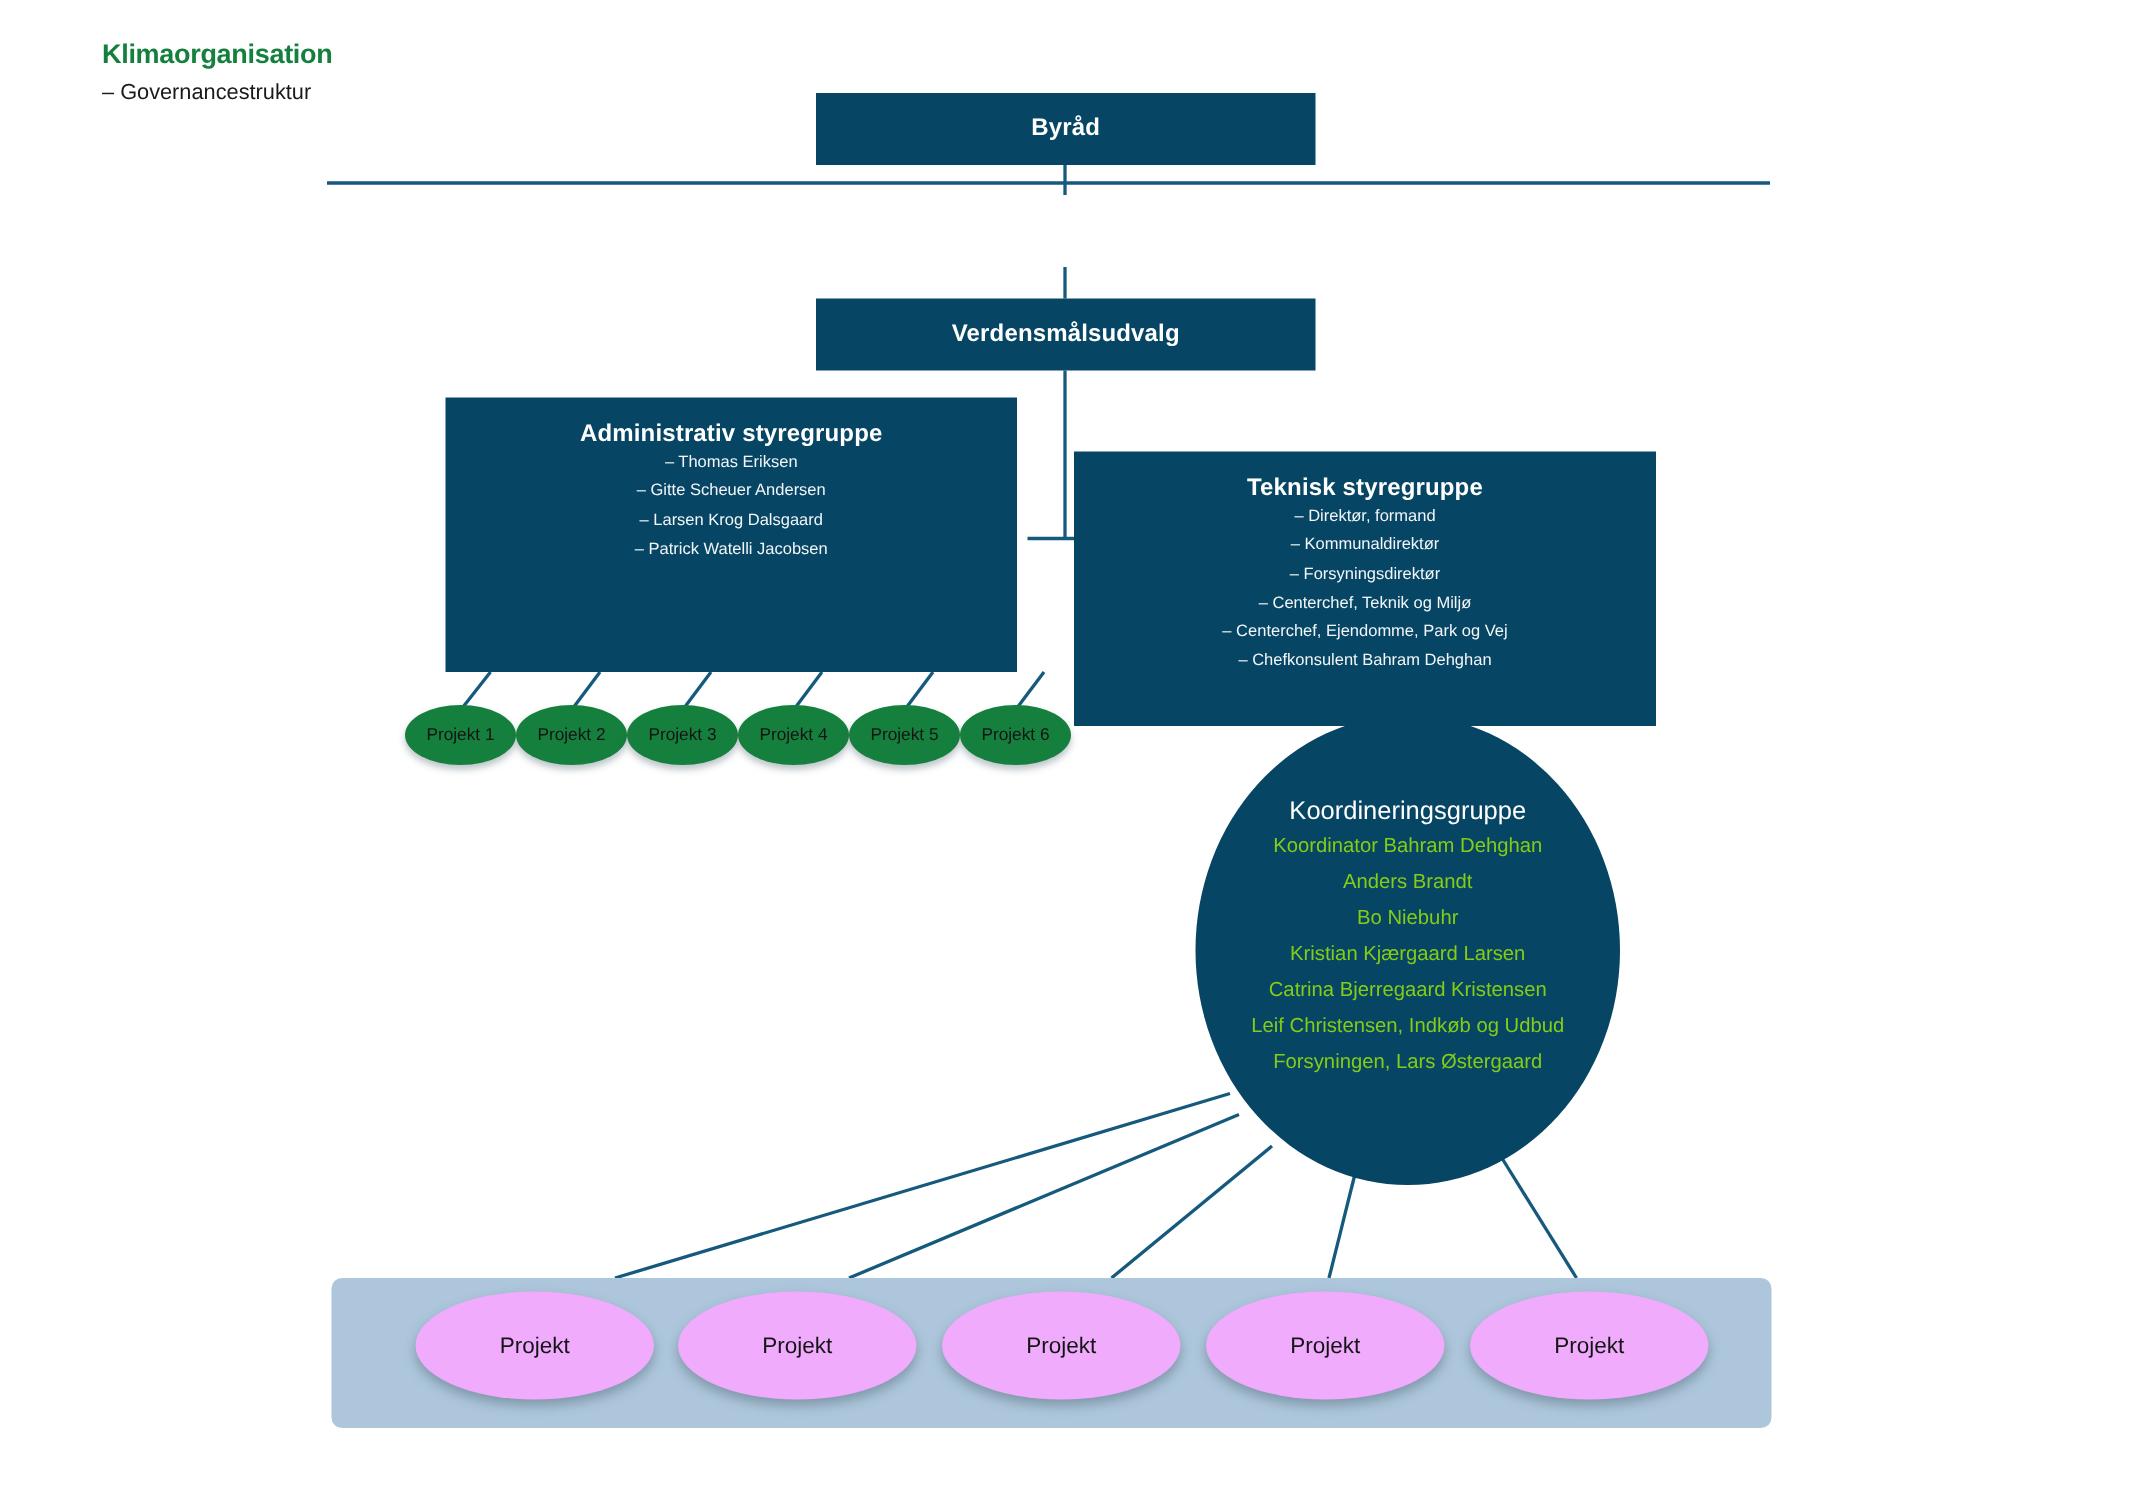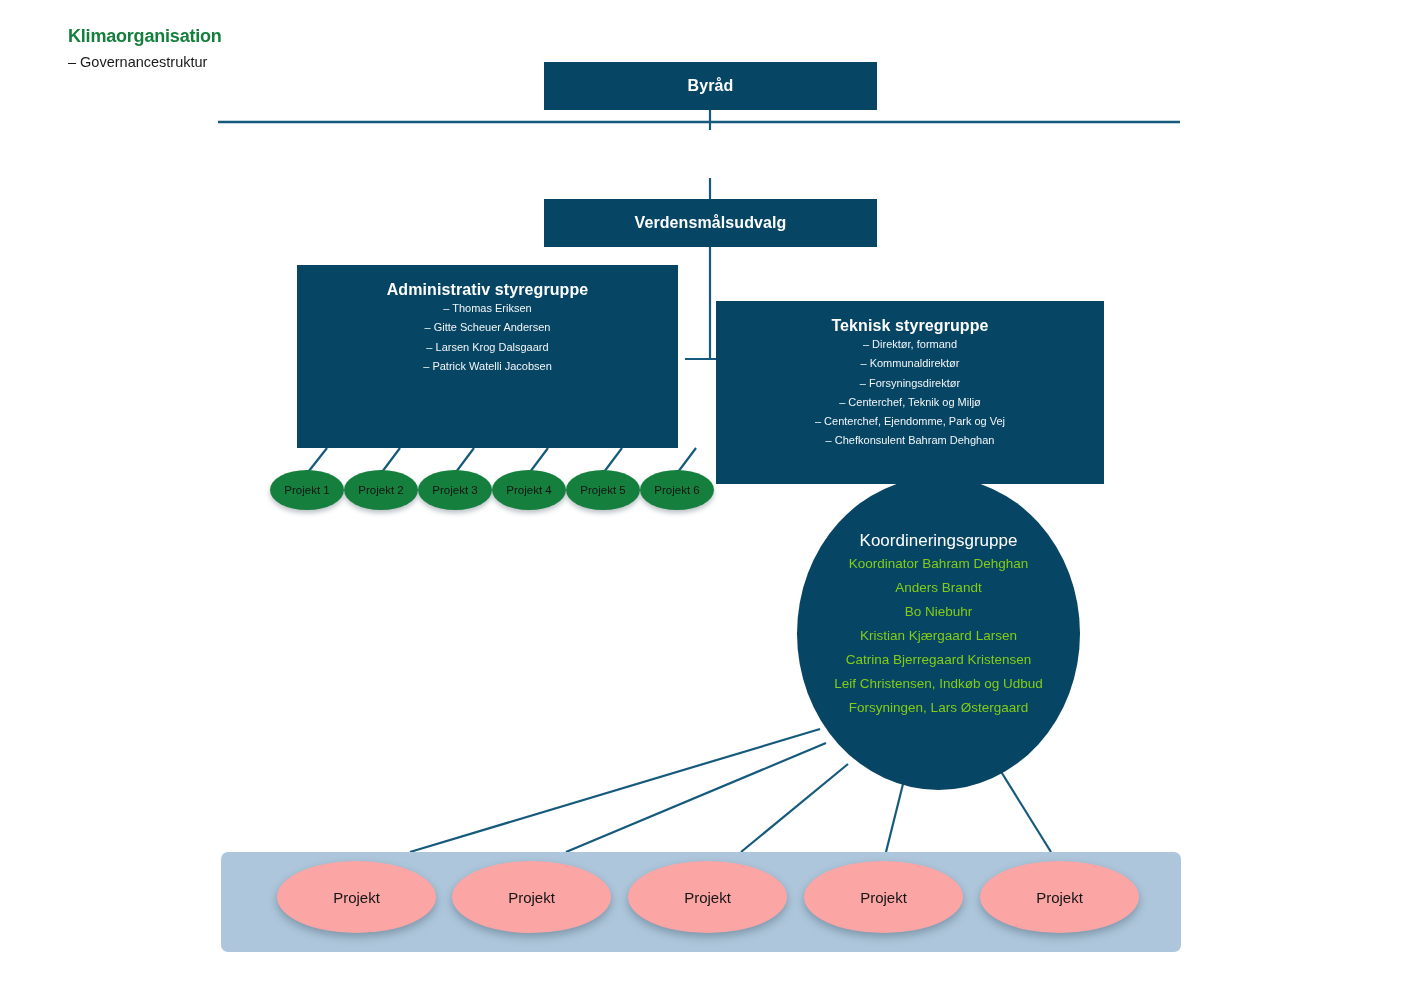--- a/index.html
+++ b/index.html
@@ -141,21 +141,21 @@
     width: 960px;
     height: 100px;
     background: #adc6db;
     border-radius: 7px;
   }
   .big-ellipse {
     position: absolute;
     width: 159px;
     height: 72px;
     border-radius: 50%;
-    background: #fca5a5;
+    background: #f0abfc;
     box-shadow: 0 4px 8px rgba(60,80,95,0.40);
     display: flex;
     align-items: center;
     justify-content: center;
     font-size: 15px;
     color: #141414;
     white-space: nowrap;
   }
 </style>
 </head>

